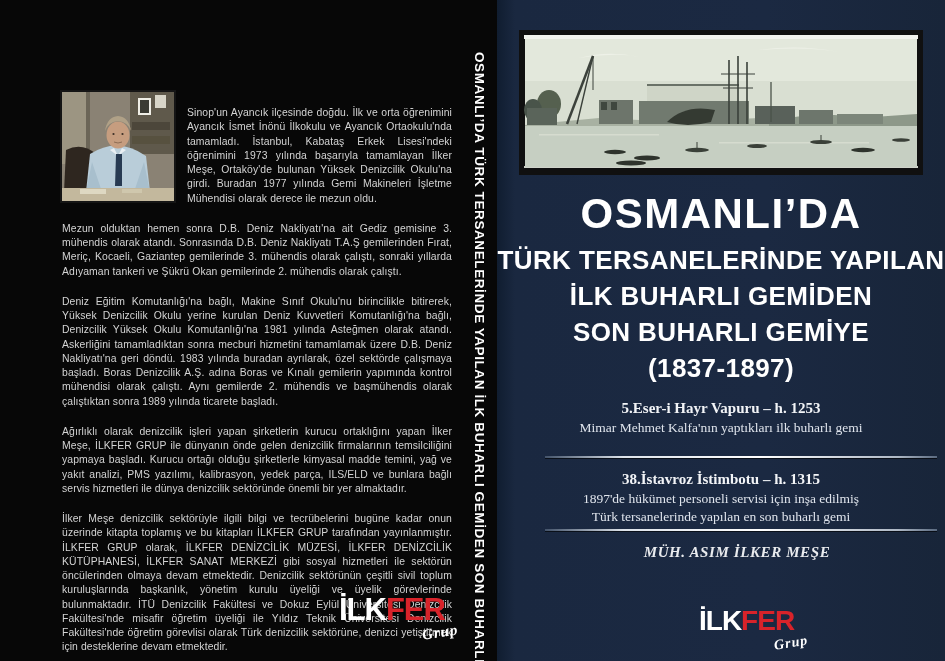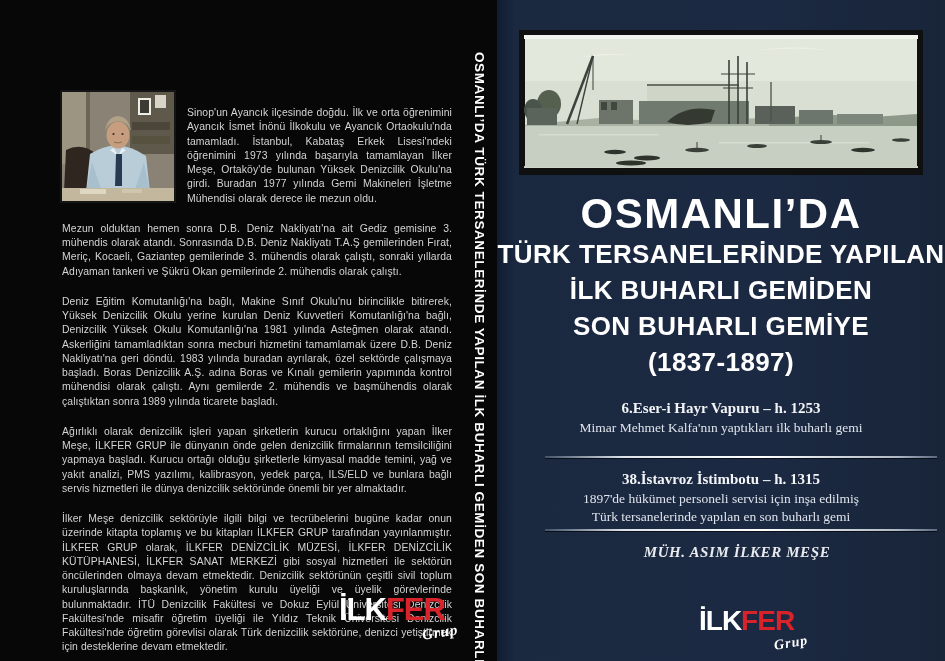--- a/index.html
+++ b/index.html
@@ -19,21 +19,21 @@
     background:#111;box-shadow:0 0 0 2px #151515;}
   .photo-frame svg{display:block;}
   
   .spine-text{position:absolute;top:52px;right:10px;height:560px;
     writing-mode:vertical-rl;white-space:nowrap;color:#ffffff;
     font-weight:bold;font-size:13.5px;letter-spacing:.6px;}
   
   .harbor{position:absolute;left:22px;top:30px;width:404px;height:145px;}
   .fc-title{position:absolute;left:0;top:190px;width:100%;text-align:center;
     color:#fff;font-weight:bold;font-size:42px;letter-spacing:1.5px;}
-  .fc-subtitle{position:absolute;left:0;top:237px;width:100%;text-align:center;
+  .fc-subtitle{position:absolute;left:0;top:243px;width:100%;text-align:center;
     color:#fff;font-weight:bold;font-size:26px;line-height:1.38;letter-spacing:.4px;}
   .ship{position:absolute;left:0;width:100%;text-align:center;
     font-family:"Liberation Serif",serif;color:#dfe4ec;}
   .ship .ship-heading{font-weight:bold;font-size:15px;color:#f2f4f7;margin-bottom:2px;}
   .ship .ship-line{font-size:13.5px;line-height:1.33;}
   .ship-1{top:400px;}
   .ship-2{top:471px;}
   .divider{position:absolute;left:48px;right:8px;height:2px;
     background:linear-gradient(90deg,#43536a 0%,#dde3ea 20%,#ffffff 55%,#aeb8c5 90%,#5a6a80 100%);
     box-shadow:0 1px 0 rgba(0,0,0,.6);}
@@ -156,21 +156,21 @@
   <div class="fc-title">OSMANLI’DA</div>
 
   <div class="fc-subtitle">
     <div>TÜRK TERSANELERİNDE YAPILAN</div>
     <div>İLK BUHARLI GEMİDEN</div>
     <div>SON BUHARLI GEMİYE</div>
     <div>(1837-1897)</div>
   </div>
 
   <div class="ship ship-1">
-    <div class="ship-heading">6.Eser-i Hayr Vapuru – h. 1253</div>
+    <div class="ship-heading">5.Eser-i Hayr Vapuru – h. 1253</div>
     <div class="ship-line">Mimar Mehmet Kalfa'nın  yaptıkları ilk buharlı  gemi</div>
   </div>
 
   <div class="divider divider-1"></div>
 
   <div class="ship ship-2">
     <div class="ship-heading">38.İstavroz İstimbotu – h. 1315</div>
     <div class="ship-line">1897'de hükümet personeli servisi için inşa edilmiş</div>
     <div class="ship-line">Türk tersanelerinde yapılan en son buharlı gemi</div>
   </div>

